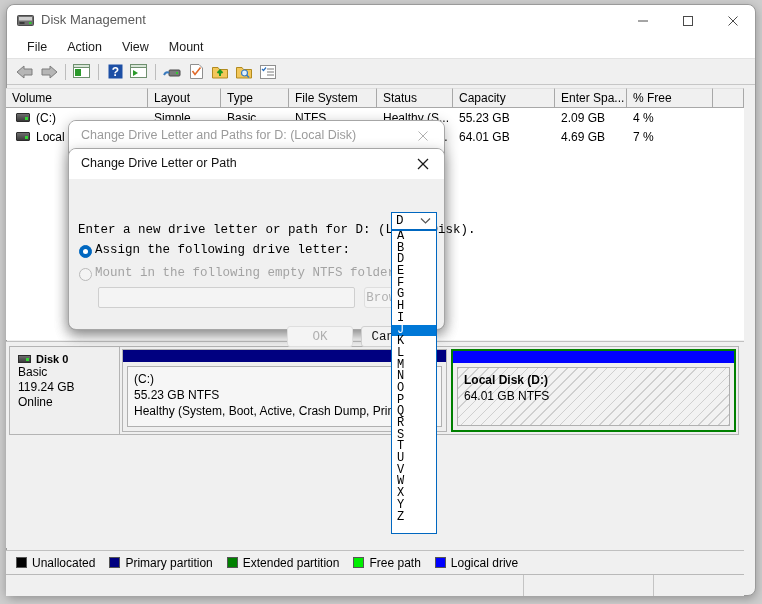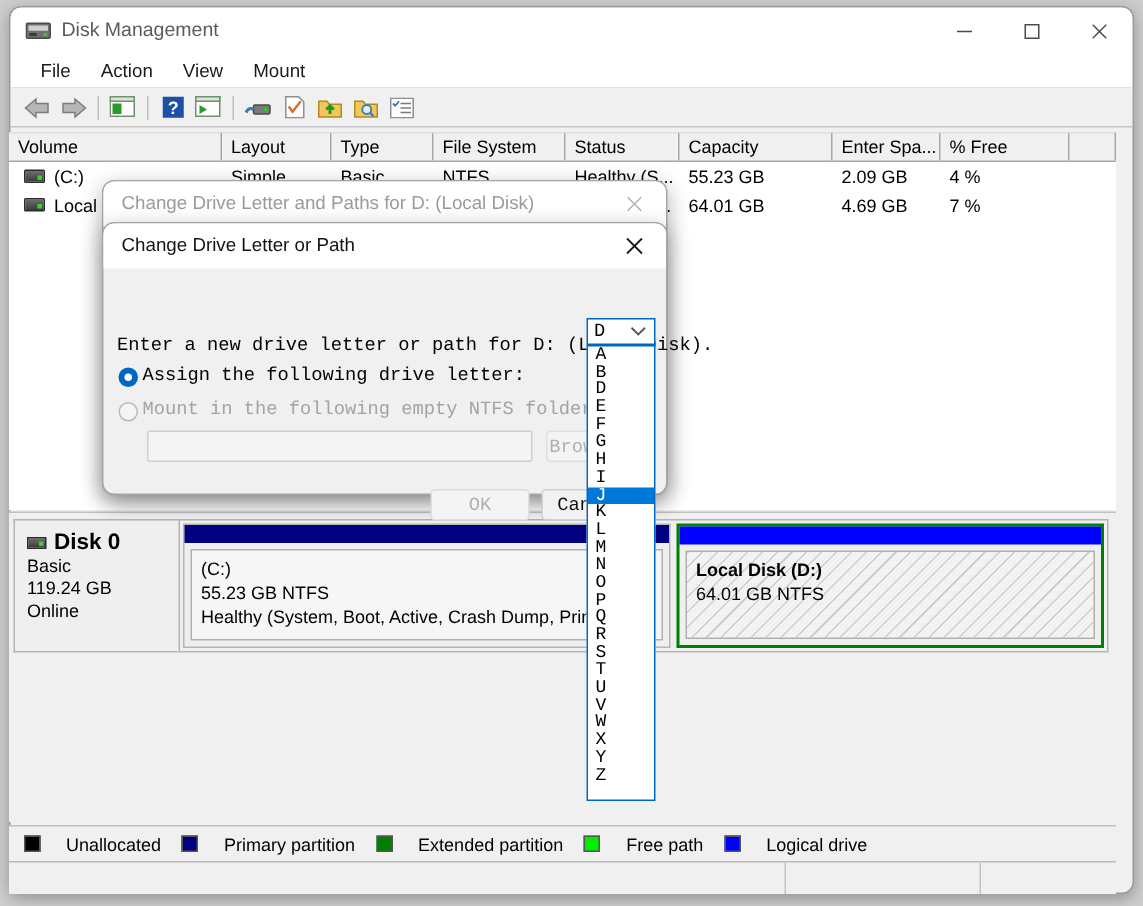--- a/index.html
+++ b/index.html
@@ -75,21 +75,21 @@
   }
 
   
   .diskmap { position: absolute; left: 6px; top: 341px; width: 738px; height: 207px; background: #f0f0f0; border-top: 1px solid #c0c0c0; }
   .disk-row { position: absolute; left: 3px; top: 4px; width: 730px; height: 89px; display: flex; }
   .disk-info {
     width: 110px; background: #efefef; border: 1px solid #b4b4b4; border-right: none;
     padding: 6px 0 0 8px;
   }
   .disk-info .dline { font-size: 12px; color: #000; line-height: 15px; }
-  .disk-hdr { display: flex; align-items: center; font-weight: bold; font-size: 15px; }
+  .disk-hdr { display: flex; align-items: center; font-weight: bold; font-size: 11px; }
   .disk-hdr .dico {
     width: 13px; height: 8px; background: linear-gradient(#6e6e6e,#3a3a3a);
     border: 1px solid #2b2b2b; margin-right: 5px; position: relative;
   }
   .disk-hdr .dico::after { content:""; position:absolute; right:1px; top:2px; width:3px; height:3px; background:#35d435; }
 
   .parts { flex: 1; display: flex; border: 1px solid #b4b4b4; background: #efefef; padding: 2px; gap: 4px; }
   .part { position: relative; background: #efefef; }
   .part .cap { height: 12px; }
   .part .body {
@@ -104,21 +104,21 @@
   .part.extended .body {
     background-color: #f2f2f2;
     background-image: repeating-linear-gradient(135deg, #cfcfcf 0 1px, transparent 1px 7px);
   }
 
   .legend {
     position: absolute; left: 6px; top: 550px; width: 738px; height: 24px;
     background: #f0f0f0; border-top: 1px solid #c0c0c0;
     display: flex; align-items: center; padding-left: 10px; gap: 6px;
   }
-  .lg { display: flex; align-items: center; gap: 17px; margin-right: 8px; }
+  .lg { display: flex; align-items: center; gap: 5px; margin-right: 8px; }
   .sw { width: 11px; height: 11px; border: 1px solid #555; }
   .lg span { font-size: 12px; color: #000; }
 
   .statusbar {
     position: absolute; left: 6px; top: 574px; width: 738px; height: 22px;
     background: #f0f0f0; border-top: 1px solid #b9b9b9; display: flex;
   }
   .sp1 { flex: 1; border-right: 1px solid #c4c4c4; }
   .sp2 { width: 130px; border-right: 1px solid #c4c4c4; }
   .sp3 { width: 90px; }

